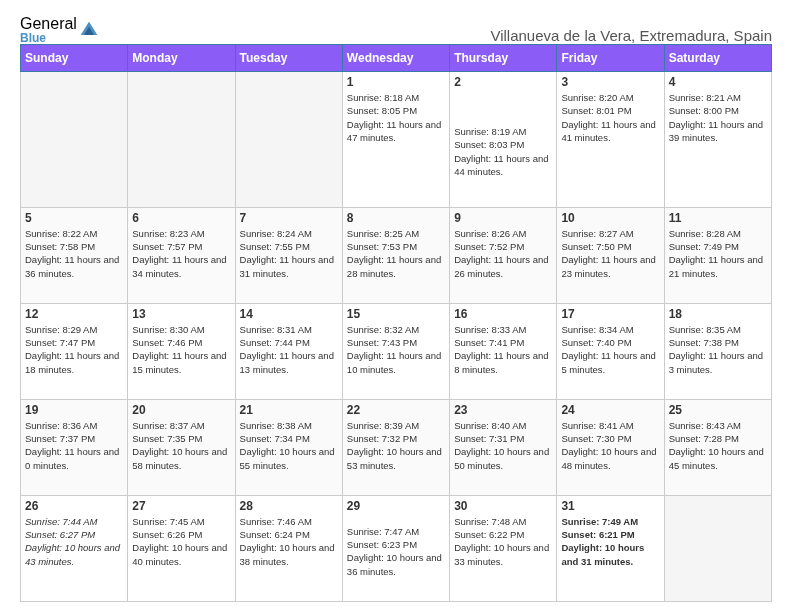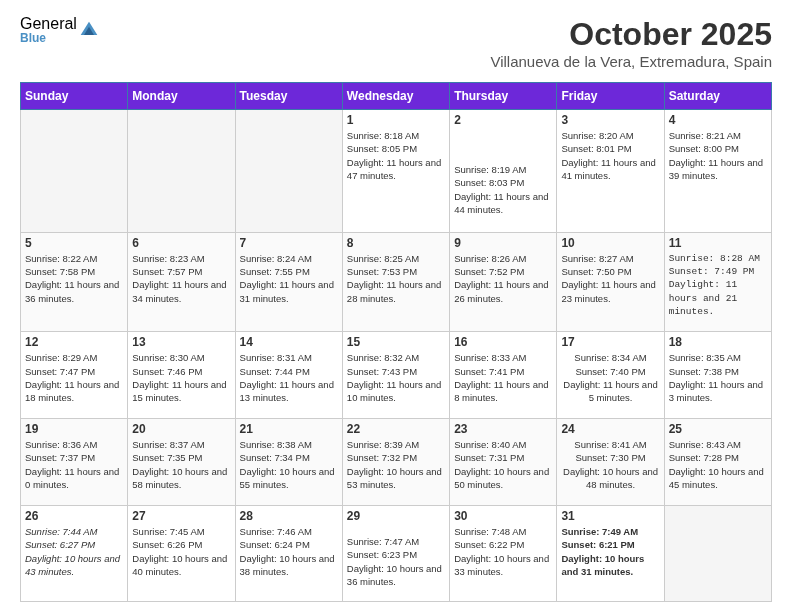--- a/index.html
+++ b/index.html
@@ -13,22 +13,22 @@
     .page {
       width: 792px;
       height: 612px;
       padding: 16px 20px 10px 20px;
       display: flex;
       flex-direction: column;
     }
     .header {
       display: flex;
       justify-content: space-between;
-      align-items: flex-start;
-      margin-bottom: 12px;
+      align-items: flex-end;
+      margin-bottom: 0;
     }
     .logo {
       display: flex;
       align-items: center;
     }
     .logo-text {
       display: flex;
       flex-direction: column;
       line-height: 1;
     }
@@ -55,21 +55,21 @@
       color: #555;
     }
     .calendar {
       flex: 1;
       border: 1px solid #ccc;
       border-collapse: collapse;
       width: 100%;
       table-layout: fixed;
     }
     .calendar th {
-      background: #6d28d9;
+      background: #8b5cf6;
       color: #fff;
       font-size: 12px;
       font-weight: bold;
       padding: 6px 4px;
       text-align: left;
       border: 1px solid #3a7aaa;
     }
     .calendar td {
       border: 1px solid #ccc;
       vertical-align: top;
@@ -104,21 +104,20 @@
       <div class="logo-text">
         <span>General</span>
         <span class="logo-blue">Blue</span>
       </div>
       <svg class="logo-icon" viewBox="0 0 24 24">
         <polygon points="2,18 12,2 22,18" fill="#4a90c4"></polygon>
         <polygon points="6,18 12,8 18,18" fill="#2a6090"></polygon>
       </svg>
     </div>
     <div class="title-section">
-      <div class="month-title">October 2025</div>
       <div class="location">Villanueva de la Vera, Extremadura, Spain</div>
     </div>
   </div>
 
   <table class="calendar">
     <thead>
       <tr id="header-row">
           <th>Sunday</th>
           <th>Monday</th>
           <th>Tuesday</th>
@@ -190,21 +189,21 @@
 Daylight: 11 hours and 26 minutes.</div>
           </td>
           <td>
             <span class="day-number">10</span>
             <div class="day-info" style="white-space: pre-line;">Sunrise: 8:27 AM
 Sunset: 7:50 PM
 Daylight: 11 hours and 23 minutes.</div>
           </td>
           <td>
             <span class="day-number">11</span>
-            <div class="day-info" style="white-space: pre-line; font-family: Liberation Mono, monospace;">Sunrise: 8:28 AM
+            <div class="day-info" style="white-space: pre-line;">Sunrise: 8:28 AM
 Sunset: 7:49 PM
 Daylight: 11 hours and 21 minutes.</div>
           </td>
         </tr>
         <tr>
           <td>
             <span class="day-number">12</span>
             <div class="day-info" style="white-space: pre-line;">Sunrise: 8:29 AM
 Sunset: 7:47 PM
 Daylight: 11 hours and 18 minutes.</div>
@@ -228,21 +227,21 @@
 Daylight: 11 hours and 10 minutes.</div>
           </td>
           <td>
             <span class="day-number">16</span>
             <div class="day-info" style="white-space: pre-line;">Sunrise: 8:33 AM
 Sunset: 7:41 PM
 Daylight: 11 hours and 8 minutes.</div>
           </td>
           <td>
             <span class="day-number">17</span>
-            <div class="day-info" style="white-space: pre-line; text-align: center;">Sunrise: 8:34 AM
+            <div class="day-info" style="white-space: pre-line;">Sunrise: 8:34 AM
 Sunset: 7:40 PM
 Daylight: 11 hours and 5 minutes.</div>
           </td>
           <td>
             <span class="day-number">18</span>
             <div class="day-info" style="white-space: pre-line;">Sunrise: 8:35 AM
 Sunset: 7:38 PM
 Daylight: 11 hours and 3 minutes.</div>
           </td>
         </tr>
@@ -272,21 +271,21 @@
 Daylight: 10 hours and 53 minutes.</div>
           </td>
           <td>
             <span class="day-number">23</span>
             <div class="day-info" style="white-space: pre-line;">Sunrise: 8:40 AM
 Sunset: 7:31 PM
 Daylight: 10 hours and 50 minutes.</div>
           </td>
           <td>
             <span class="day-number">24</span>
-            <div class="day-info" style="white-space: pre-line; text-align: center;">Sunrise: 8:41 AM
+            <div class="day-info" style="white-space: pre-line;">Sunrise: 8:41 AM
 Sunset: 7:30 PM
 Daylight: 10 hours and 48 minutes.</div>
           </td>
           <td>
             <span class="day-number">25</span>
             <div class="day-info" style="white-space: pre-line;">Sunrise: 8:43 AM
 Sunset: 7:28 PM
 Daylight: 10 hours and 45 minutes.</div>
           </td>
         </tr>

